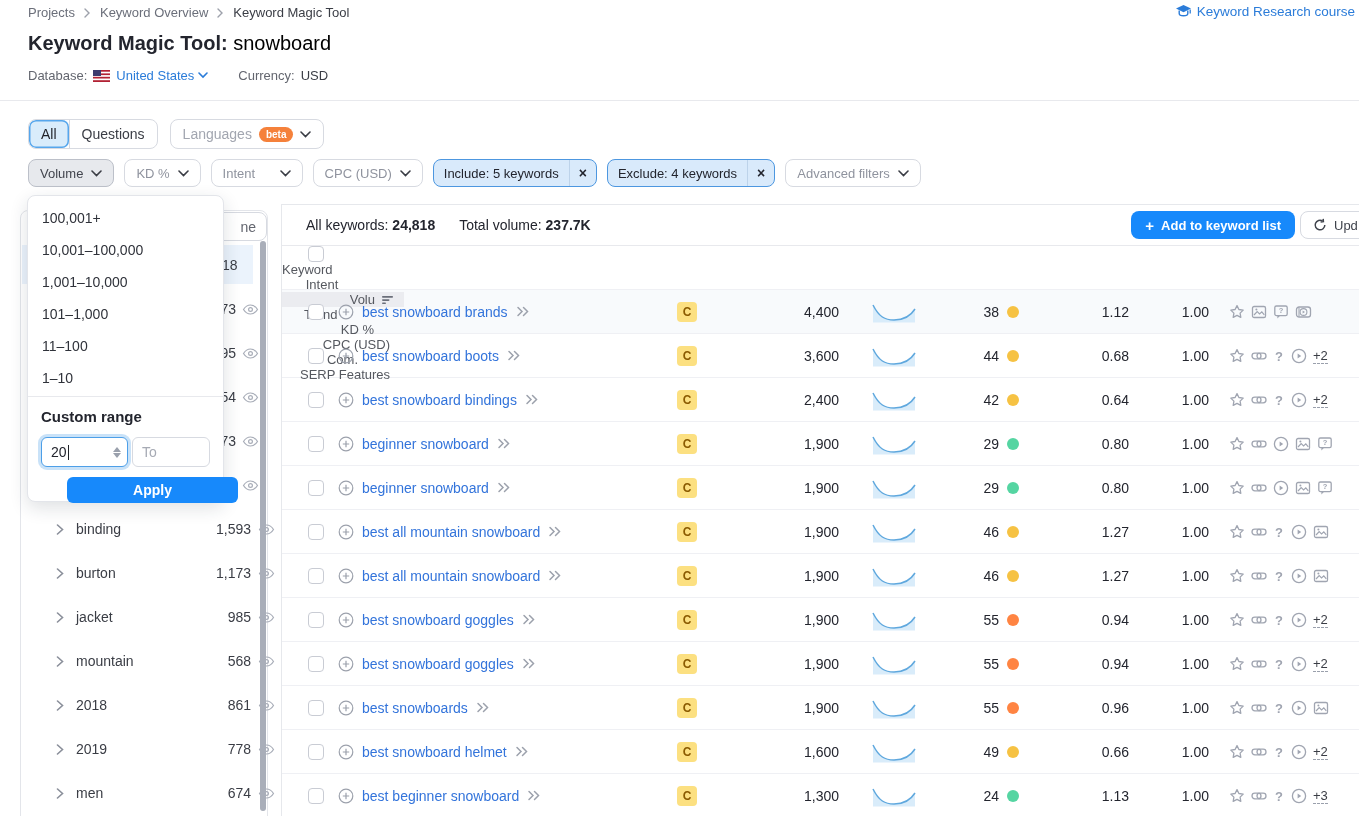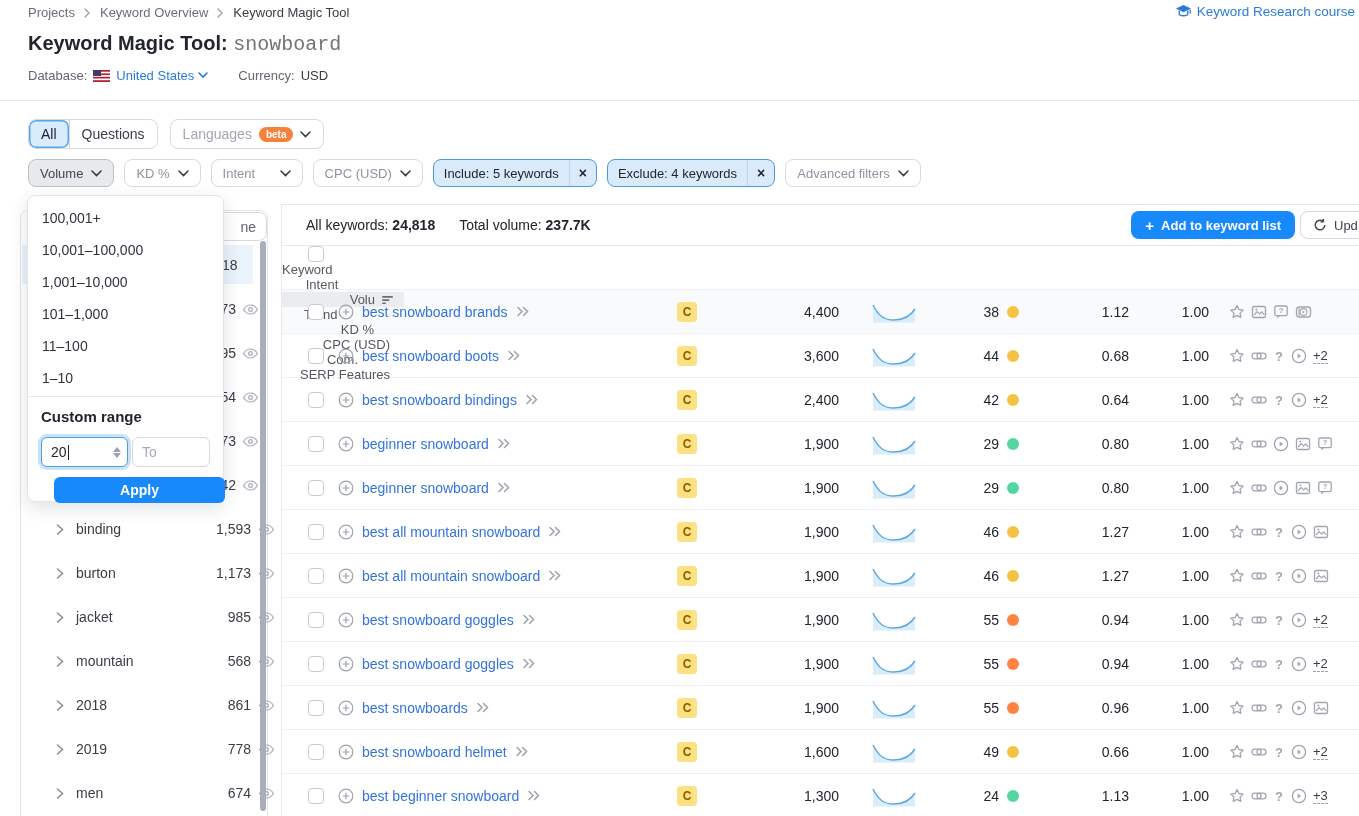--- a/index.html
+++ b/index.html
@@ -7,21 +7,21 @@
   .page {
     position:relative; width:1359px; height:816px; overflow:hidden;
     font-family:"Liberation Sans", sans-serif; color:#23252E; background:#fff;
   }
   
   .breadcrumb { position:absolute; left:28px; top:5px; display:flex; align-items:center; gap:9px; font-size:13px; color:#6B6F7A; }
   .breadcrumb .crumb { cursor:default; }
   .breadcrumb .crumb.current { color:#3A3D45; }
   .course-link { position:absolute; right:4px; top:4px; display:flex; align-items:center; gap:5px; font-size:13.5px; color:#2B7CD9; }
   .page-title { position:absolute; left:28px; top:32px; font-size:20px; font-weight:700; color:#23252E; }
-  .page-title .query { font-weight:500; color:#737373;font-family:Liberation Mono, monospace; }
+  .page-title .query { font-weight:500; color:#000000; }
   .meta-row { position:absolute; left:28px; top:68px; display:flex; align-items:center; gap:6px; font-size:13px; color:#63666F; }
   .meta-row .db-link { color:#2B7CD9; display:flex; align-items:center; gap:4px; }
   .meta-row .currency { margin-left:24px; }
   .meta-row .cur-val { color:#3A3D45; }
   .header-divider { position:absolute; left:0; top:100px; width:1359px; height:1px; background:#E8E9ED; }
 
   
   .tabs-row { position:absolute; left:28px; top:119px; display:flex; gap:12px; }
   .tab-group { display:flex; border:1px solid #D7DAE1; border-radius:8px; background:#fff; overflow:hidden; }
   .tab { padding:6px 12px; font-size:14px; color:#3A3D45; border-left:1px solid #D7DAE1; cursor:pointer; white-space:nowrap; }
@@ -54,21 +54,21 @@
   .vd-option { height:32px; line-height:32px; padding-left:14px; font-size:14px; color:#2F323A; cursor:pointer; }
   .vd-divider { height:1px; background:#E8E9ED; margin-top:2px; }
   .vd-custom { padding:11px 13px 0 13px; }
   .vd-custom-label { font-size:15px; font-weight:700; color:#23252E; }
   .vd-inputs { display:flex; gap:4px; margin-top:12px; }
   .vd-input { height:30px; border-radius:6px; border:1px solid #D7DAE1; font-size:14px; color:#23252E; display:flex; align-items:center; padding:0 6px 0 9px; background:#fff; }
   .vd-input.focused { width:88px; border-color:#4D9FE8; box-shadow:0 0 0 3px rgba(77,159,232,.30); }
   .vd-input.to { width:79px; color:#A6AAB4; }
   .vd-caret { display:inline-block; width:1px; height:15px; background:#1F2228; margin-left:1px; }
   .vd-spin { margin-left:auto; display:flex; flex-direction:column; gap:1px; align-items:center; }
-  .vd-apply { margin:10px 13px 0 13px; width:171px; height:26px; border:none; border-radius:6px; background:#1789FB; color:#fff; font-size:14px; font-weight:700; cursor:pointer; font-family:"Liberation Sans",sans-serif; }
+  .vd-apply { margin:10px 13px 0 26px; width:171px; height:26px; border:none; border-radius:6px; background:#1789FB; color:#fff; font-size:14px; font-weight:700; cursor:pointer; font-family:"Liberation Sans",sans-serif; }
 
   
   .table-card { position:absolute; left:281px; top:204px; width:1078px; height:612px; background:#fff; border-top:1px solid #E6E8EC; border-left:1px solid #E6E8EC; }
   .toolbar { position:relative; height:41px; display:flex; align-items:center; padding-left:24px; gap:24px; font-size:14px; color:#23252E; border-bottom:1px solid #E8E9ED; }
   .toolbar b { font-weight:700; }
   .add-btn { position:absolute; right:64px; top:6px; height:28px; padding:0 14px; border:none; border-radius:8px; background:#1789FB; color:#fff; font-size:13px; font-weight:700; display:flex; align-items:center; gap:7px; cursor:pointer; font-family:"Liberation Sans",sans-serif; }
   .update-btn { position:absolute; right:-36px; top:6px; height:28px; width:95px; padding:0 12px; border:1px solid #D7DAE1; border-radius:8px; background:#fff; color:#3F434C; font-size:13px; display:flex; align-items:center; gap:7px; cursor:pointer; font-family:"Liberation Sans",sans-serif; }
 
   .t-head { display:flex; align-items:stretch; height:43px; font-size:13px; color:#55585F;flex-direction:column; }
   .t-head > div { display:flex; align-items:center; }

